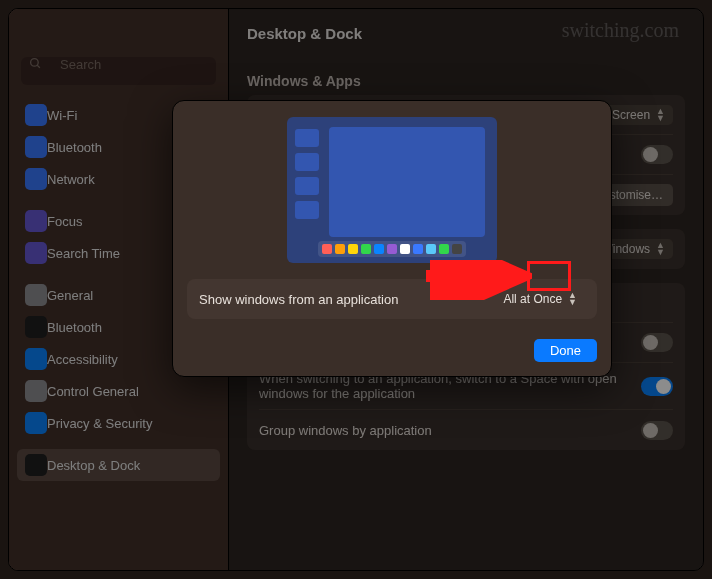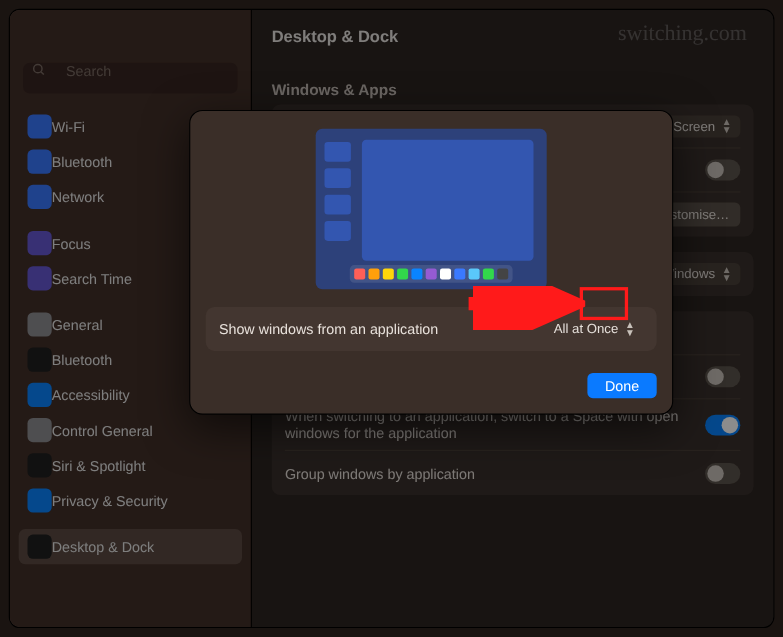--- a/index.html
+++ b/index.html
@@ -205,24 +205,20 @@
           <div class="side-icon" style="background: rgb(31, 31, 31);"></div>
           <span>Bluetooth</span>
         </div>
         <div class="side-item">
           <div class="side-icon" style="background: rgb(10, 132, 255);"></div>
           <span>Accessibility</span>
         </div>
         <div class="side-item">
           <div class="side-icon" style="background: rgb(142, 142, 147);"></div>
           <span>Control General</span>
-        </div>
-        <div class="side-item">
-          <div class="side-icon" style="background: rgb(31, 31, 31);"></div>
-          <span>Siri &amp; Spotlight</span>
         </div>
         <div class="side-item">
           <div class="side-icon" style="background: rgb(10, 132, 255);"></div>
           <span>Privacy &amp; Security</span>
         </div>
         <div class="side-group"></div>
         <div class="side-item sel">
           <div class="side-icon" style="background: rgb(31, 31, 31);"></div>
           <span>Desktop &amp; Dock</span>
         </div>

